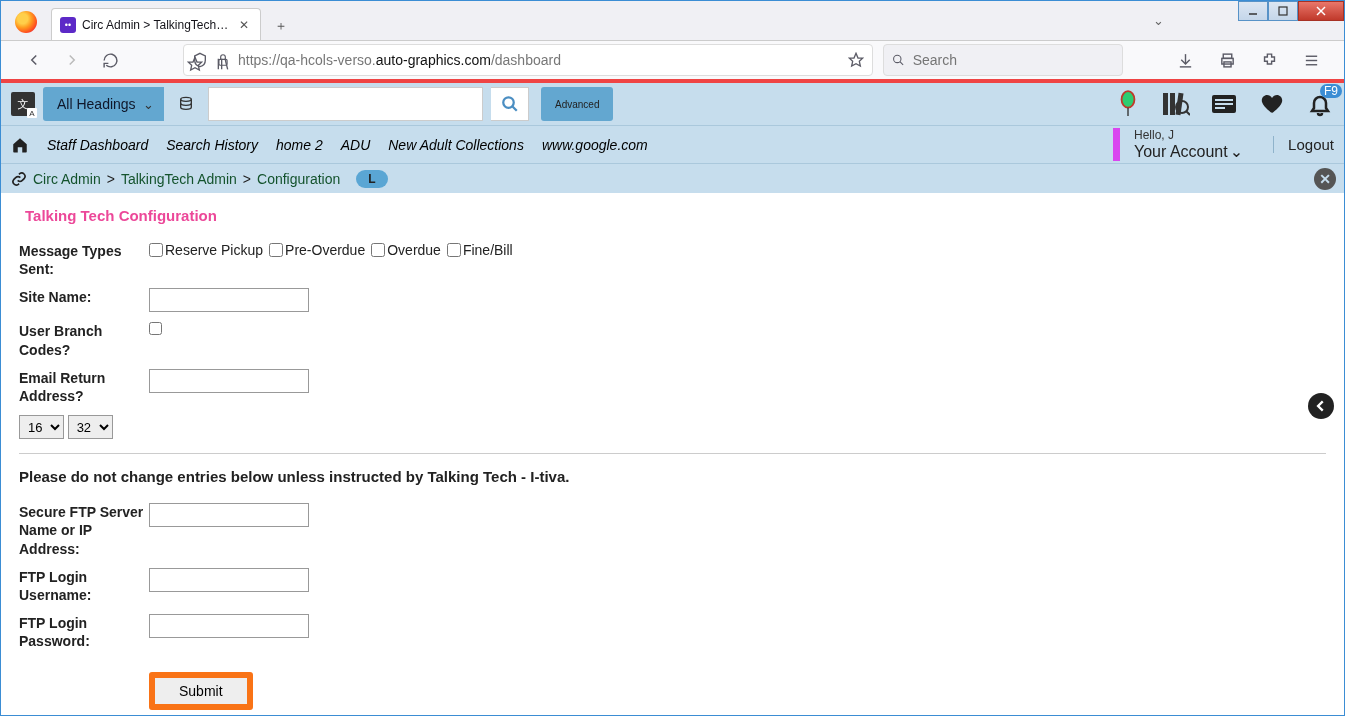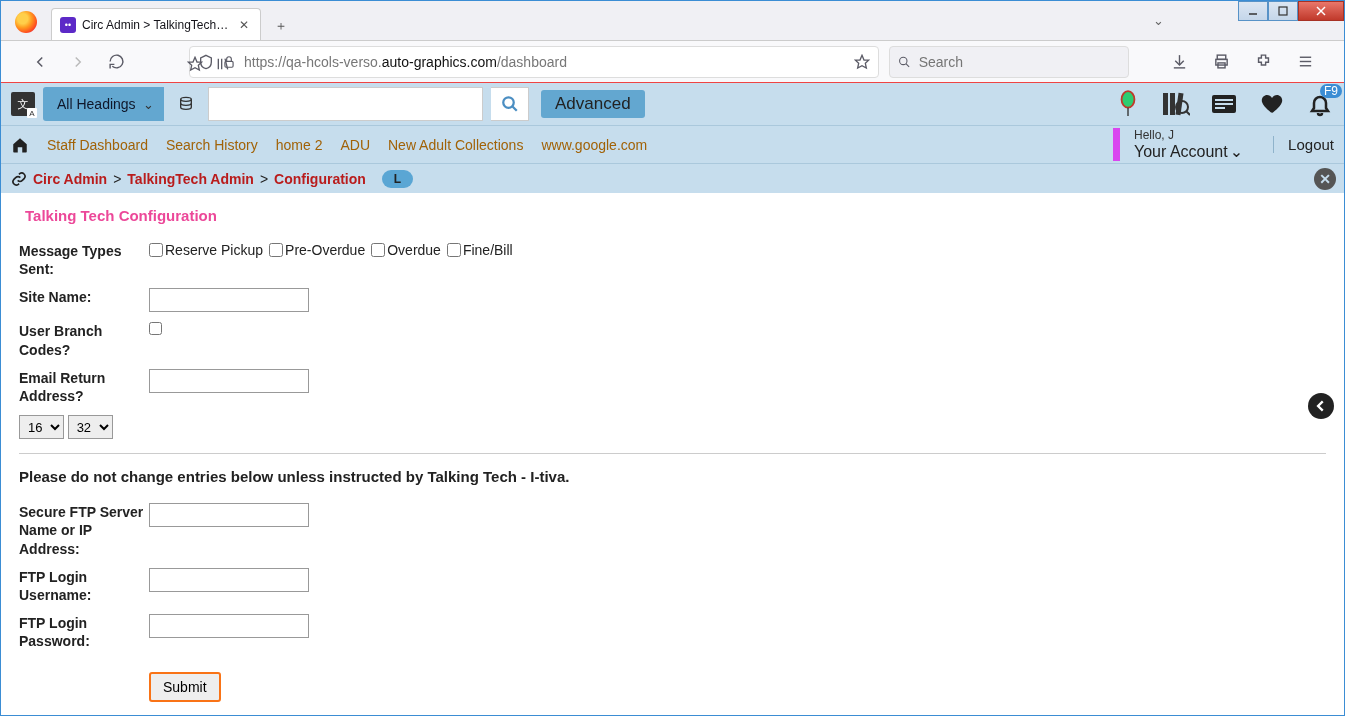--- a/index.html
+++ b/index.html
@@ -17,21 +17,21 @@
   .tabstrip { height: 40px; background: #f0f0f4; display: flex; align-items: flex-end; padding-left: 50px; position: relative; border-bottom: 1px solid #ccc; }
   .ff-logo { position: absolute; left: 14px; top: 10px; width: 22px; height: 22px; border-radius: 50%; background: radial-gradient(circle at 35% 35%, #ffcf4a 0 25%, #ff9a1f 45%, #ff4f1f 70%, #b5007f 100%); }
   .tab { display: flex; align-items: center; background: #fff; border: 1px solid #ccc; border-bottom: none; border-radius: 4px 4px 0 0; height: 32px; padding: 0 8px; gap: 6px; max-width: 210px; font-size: 12px; color: #15141a; }
   .tab .favicon { width: 16px; height: 16px; background:#5c29c7; border-radius:3px; display:flex; align-items:center; justify-content:center; color:#fff; font-size:9px;}
   .tab .tab-title { white-space: nowrap; overflow: hidden; text-overflow: ellipsis; flex: 1; }
   .tab .tab-close { width: 16px; height: 16px; display:flex; align-items:center; justify-content:center; color:#555; }
   .newtab { width: 28px; height: 28px; display:flex; align-items:center; justify-content:center; margin-left:6px; color:#555; }
   .tabstrip .chev { position:absolute; right:180px; top:12px; color:#666; }
 
   
-  .ff-toolbar { height: 42px; background: #f9f9fb; border-bottom: 1px solid #ef4444; display:flex; align-items:center; padding: 0 24px; gap: 8px; }
+  .ff-toolbar { height: 42px; background: #f9f9fb; border-bottom: 4px solid #ef4444; display:flex; align-items:center; padding: 0 18px; gap: 8px; }
   .nav-btn { width:30px; height:30px; display:flex; align-items:center; justify-content:center; color:#5b5b66; border-radius:4px; }
   .nav-btn.disabled { color:#bbb; }
   .urlbar { flex: 0 0 690px; height: 32px; border:1px solid #ddd; border-radius:4px; display:flex; align-items:center; padding:0 8px; gap:8px; background:#fff; color:#5b5b66; margin-left:50px; }
   .urlbar .bookmark-icon { margin-left:auto; }
   .urltext { font-size:14px; color:#777; }
   .urltext .bold { color:#111; }
   .searchbar { flex: 0 0 240px; height:32px; border:1px solid #ddd; border-radius:4px; display:flex; align-items:center; padding:0 8px; gap:8px; background:#f0f0f4; color:#5b5b66; margin-left:12px;}
   .searchbar input { border:none; background:transparent; outline:none; font-size:14px; width:100%; color:#5b5b66;}
   .tool-icons { display:flex; gap:12px; margin-left:auto; align-items:center; }
 
@@ -39,57 +39,57 @@
   .app-header { background: #c6dded; height: 42px; display:flex; align-items:center; padding:0 10px; gap:8px; }
   .library-name { font-size:18px; color:#222; flex:0 0 360px; }
   .lang-icon { width:24px; height:24px; background:#333; color:#fff; display:flex; align-items:center; justify-content:center; font-size:11px; border-radius:2px; position:relative; }
   .lang-icon::after{content:"A"; position:absolute; right:-2px; bottom:-2px; background:#fff; color:#333; font-size:8px; width:10px; height:10px; display:flex; align-items:center; justify-content:center; border-radius:1px;}
   .headings-sel { background:#63a7d0; color:#0f172a; border:none; height:34px; padding:0 28px 0 14px; border-radius:3px 0 0 3px; appearance:none; font-size:14px; position:relative; }
   .headings-wrap { position:relative; display:flex; align-items:center;}
   .headings-wrap .caret { position:absolute; right:10px; pointer-events:none; color:#333;}
   .db-icon { width:28px; height:34px; display:flex; align-items:center; justify-content:center; color:#333; }
   .main-search { border:1px solid #ccc; background:#fff; height:34px; width:275px; padding:0 8px; font-size:14px; }
   .search-go { width:38px; height:34px; background:#fff; border:1px solid #ccc; border-left:none; display:flex; align-items:center; justify-content:center; color:#4b8ec2; }
-  .adv-btn { background:#63a7d0; border:none; height:28px; padding:0 14px; color:#222; font-size:17px; border-radius:3px; margin-left:4px;}
+  .adv-btn { background:#63a7d0; border:none; height:34px; padding:0 14px; color:#222; font-size:10px; border-radius:3px; margin-left:4px;}
   .header-right { margin-left:auto; display:flex; align-items:center; gap:20px; }
   .hdr-ico { width:28px; height:28px; display:flex; align-items:center; justify-content:center; color:#222; font-size:22px;}
   .balloon { width:22px; height:28px; }
   .heart { position:relative; }
   .bell { position:relative; }
   .badge { position:absolute; top:-6px; right:-8px; background:#3b8dd4; color:#fff; font-size:12px; border-radius:8px; padding:0 4px; line-height:14px; min-width:18px; text-align:center;}
 
   
   .nav-row { background:#c6dded; height:38px; display:flex; align-items:center; padding:0 10px; gap:18px; border-top:1px solid #aac8dc; }
-  .nav-row a { color:#a16207; text-decoration:none; font-size:14px; }
+  .nav-row a { color:#000000; text-decoration:none; font-size:14px;font-style:italic; }
   .nav-right { margin-left:auto; display:flex; align-items:center; gap:30px; }
   .account-block { border-left:7px solid #d946ef; padding-left:14px; line-height:1.2;}
   .account-block .hello { font-size:12px; color:#333; }
   .account-block .acct { font-size:16px; color:#222; display:flex; align-items:center; gap:2px;}
   .logout-block { border-left:1px solid #8fb3cb; padding-left:14px; font-size:15px; color:#222;}
 
   
   .crumb-bar { background:#c6dded; height:30px; display:flex; align-items:center; padding:0 10px; gap:6px; font-size:14px; color:#222; position:relative; border-top:1px solid #aac8dc;}
-  .crumb-bar a { color:#b91c1c; text-decoration:none;font-weight:bold; }
+  .crumb-bar a { color:#14532d; text-decoration:none; }
   .pill { background:#5aa6d4; color:#222; border-radius:10px; padding:0 12px; margin-left:10px; font-weight:bold; font-size:12px; line-height:18px;}
   .close-circ { position:absolute; right:8px; width:22px; height:22px; border-radius:50%; background:#555; color:#c6dded; display:flex; align-items:center; justify-content:center; font-weight:bold;}
 
   
   .content { padding: 10px 18px; position:relative; height: calc(716px - 40px - 42px - 42px - 38px - 30px - 2px); overflow:auto; background:#fff;}
   .page-title { font-weight:bold; font-size:15px; margin: 4px 0 18px 6px; color:#ec4899;}
   .form-row { display:flex; align-items:flex-start; margin-bottom:10px; }
   .form-label { width:130px; font-weight:bold; color:#222; font-size:14px; line-height:1.3; }
   .form-field { }
   .chk-group { display:flex; gap:6px; align-items:center; flex-wrap:wrap;}
   .chk-group label { display:flex; align-items:center; gap:2px; font-size:14px; color:#222;}
   .chk-group input[type=checkbox]{ width:14px; height:14px; }
   input[type=text].txt { width:160px; height:24px; border:1px solid #999; padding:0 4px; font-size:13px;}
   select.sel { height:24px; border:1px solid #999; background:#eee; font-size:13px; padding:0 4px;}
   hr.divider { border:none; border-top:1px solid #ccc; margin:14px 0;}
   .warning { font-weight:bold; font-size:15px; color:#222; margin:8px 0 18px 0;}
-  .submit-btn { padding:5px 12px; border:2px solid #f97316; background:#eee; border-radius:3px; font-size:14px; cursor:pointer; margin-left:130px; margin-top:12px;}
+  .submit-btn { padding:5px 24px; border:6px solid #f97316; background:#eee; border-radius:3px; font-size:14px; cursor:pointer; margin-left:130px; margin-top:12px;}
   .side-arrow { position:absolute; right:10px; top:200px; width:26px; height:26px; border-radius:50%; background:#222; color:#fff; display:flex; align-items:center; justify-content:center;}
 
   svg { display:block; }
 </style>
 </head>
 <body>
 
 <div class="window">
 
   <div class="win-controls">

